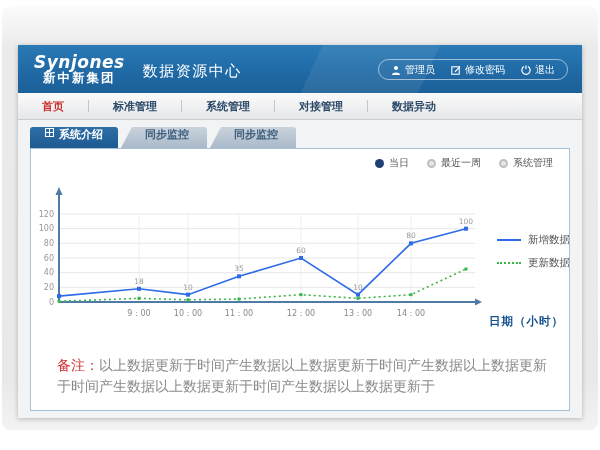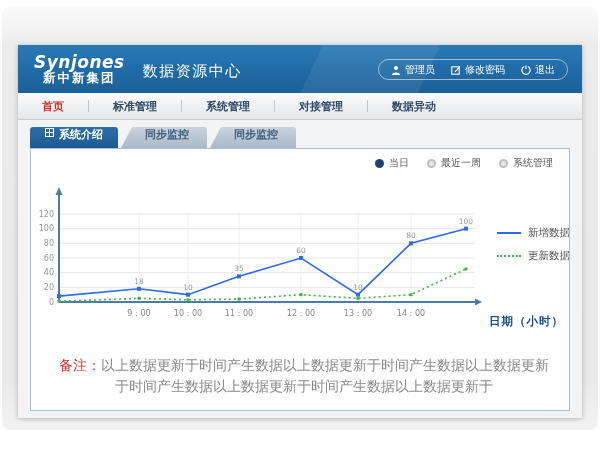--- a/index.html
+++ b/index.html
@@ -38,35 +38,35 @@
   .content { position:relative; height:298px; background:#f1f3f5; }
   .tabs { position:absolute; left:12px; top:7px; display:flex; align-items:flex-end; height:21px; }
   .tab { height:21px; display:flex; gap:5px; font-size:11px; font-weight:bold;
     padding:0 15px; border-radius:3px 3px 0 0; cursor:pointer; white-space:nowrap; }
   .tab.active { background:linear-gradient(180deg,#2e6ea6,#1d5a92); color:#ffffff; position:relative; z-index:2; }
   .tab.inactive { background:linear-gradient(180deg,#c9d3dd,#a9b9c9); color:#3f5f7d;
     margin-left:3px; clip-path:polygon(11px 0, 100% 0, 100% 100%, 0 100%); padding:0 18px 16px 24px; }
   .tab .tab-icon { display:block; }
 
   .panel { position:absolute; left:12px; right:12px; top:28px; height:263px;
-    background:#ffffff; border:1px solid #a7c2d8;text-align:center; }
+    background:#ffffff; border:1px solid #a7c2d8; }
 
   
   .radio-group { position:absolute; top:7px; right:16px; display:flex; gap:18px; align-items:center; }
   .radio-item { display:flex; align-items:center; gap:5px; font-size:10px; color:#555; cursor:pointer; }
   .radio-dot { width:9px; height:9px; border-radius:50%; }
   .radio-dot.on { background:#1d4077; }
   .radio-dot.off { background:#e6e6e6; border:2px solid #bfbfbf; }
 
   
   .ylabel { position:absolute; left:8px; top:23px; font-size:11px; font-weight:bold; color:#1b4f8c; letter-spacing:1px; }
   #chart { position:absolute; left:8px; top:38px; }
   .xlabel { position:absolute; left:458px; top:165px; font-size:11.5px; font-weight:bold; color:#15508f; letter-spacing:1px; }
 
-  .legend { position:absolute; left:466px; top:77px; display:flex; flex-direction:column; gap:9px; }
+  .legend { position:absolute; left:466px; top:84px; display:flex; flex-direction:column; gap:9px; }
   .legend-row { display:flex; align-items:center; gap:7px; }
   .legend-sample { width:24px; height:0; }
   .legend-sample.solid  { border-top:2px solid #2e6be6; }
   .legend-sample.dotted { border-top:2px dotted #3cb54a; }
   .legend-label { font-size:10.5px; color:#555; white-space:nowrap; }
 
   
   .note { position:absolute; left:26px; right:18px; top:206px; font-size:14px; line-height:1.5; color:#8a8a8a; }
   .note-prefix { color:#d03030; }
 </style>

